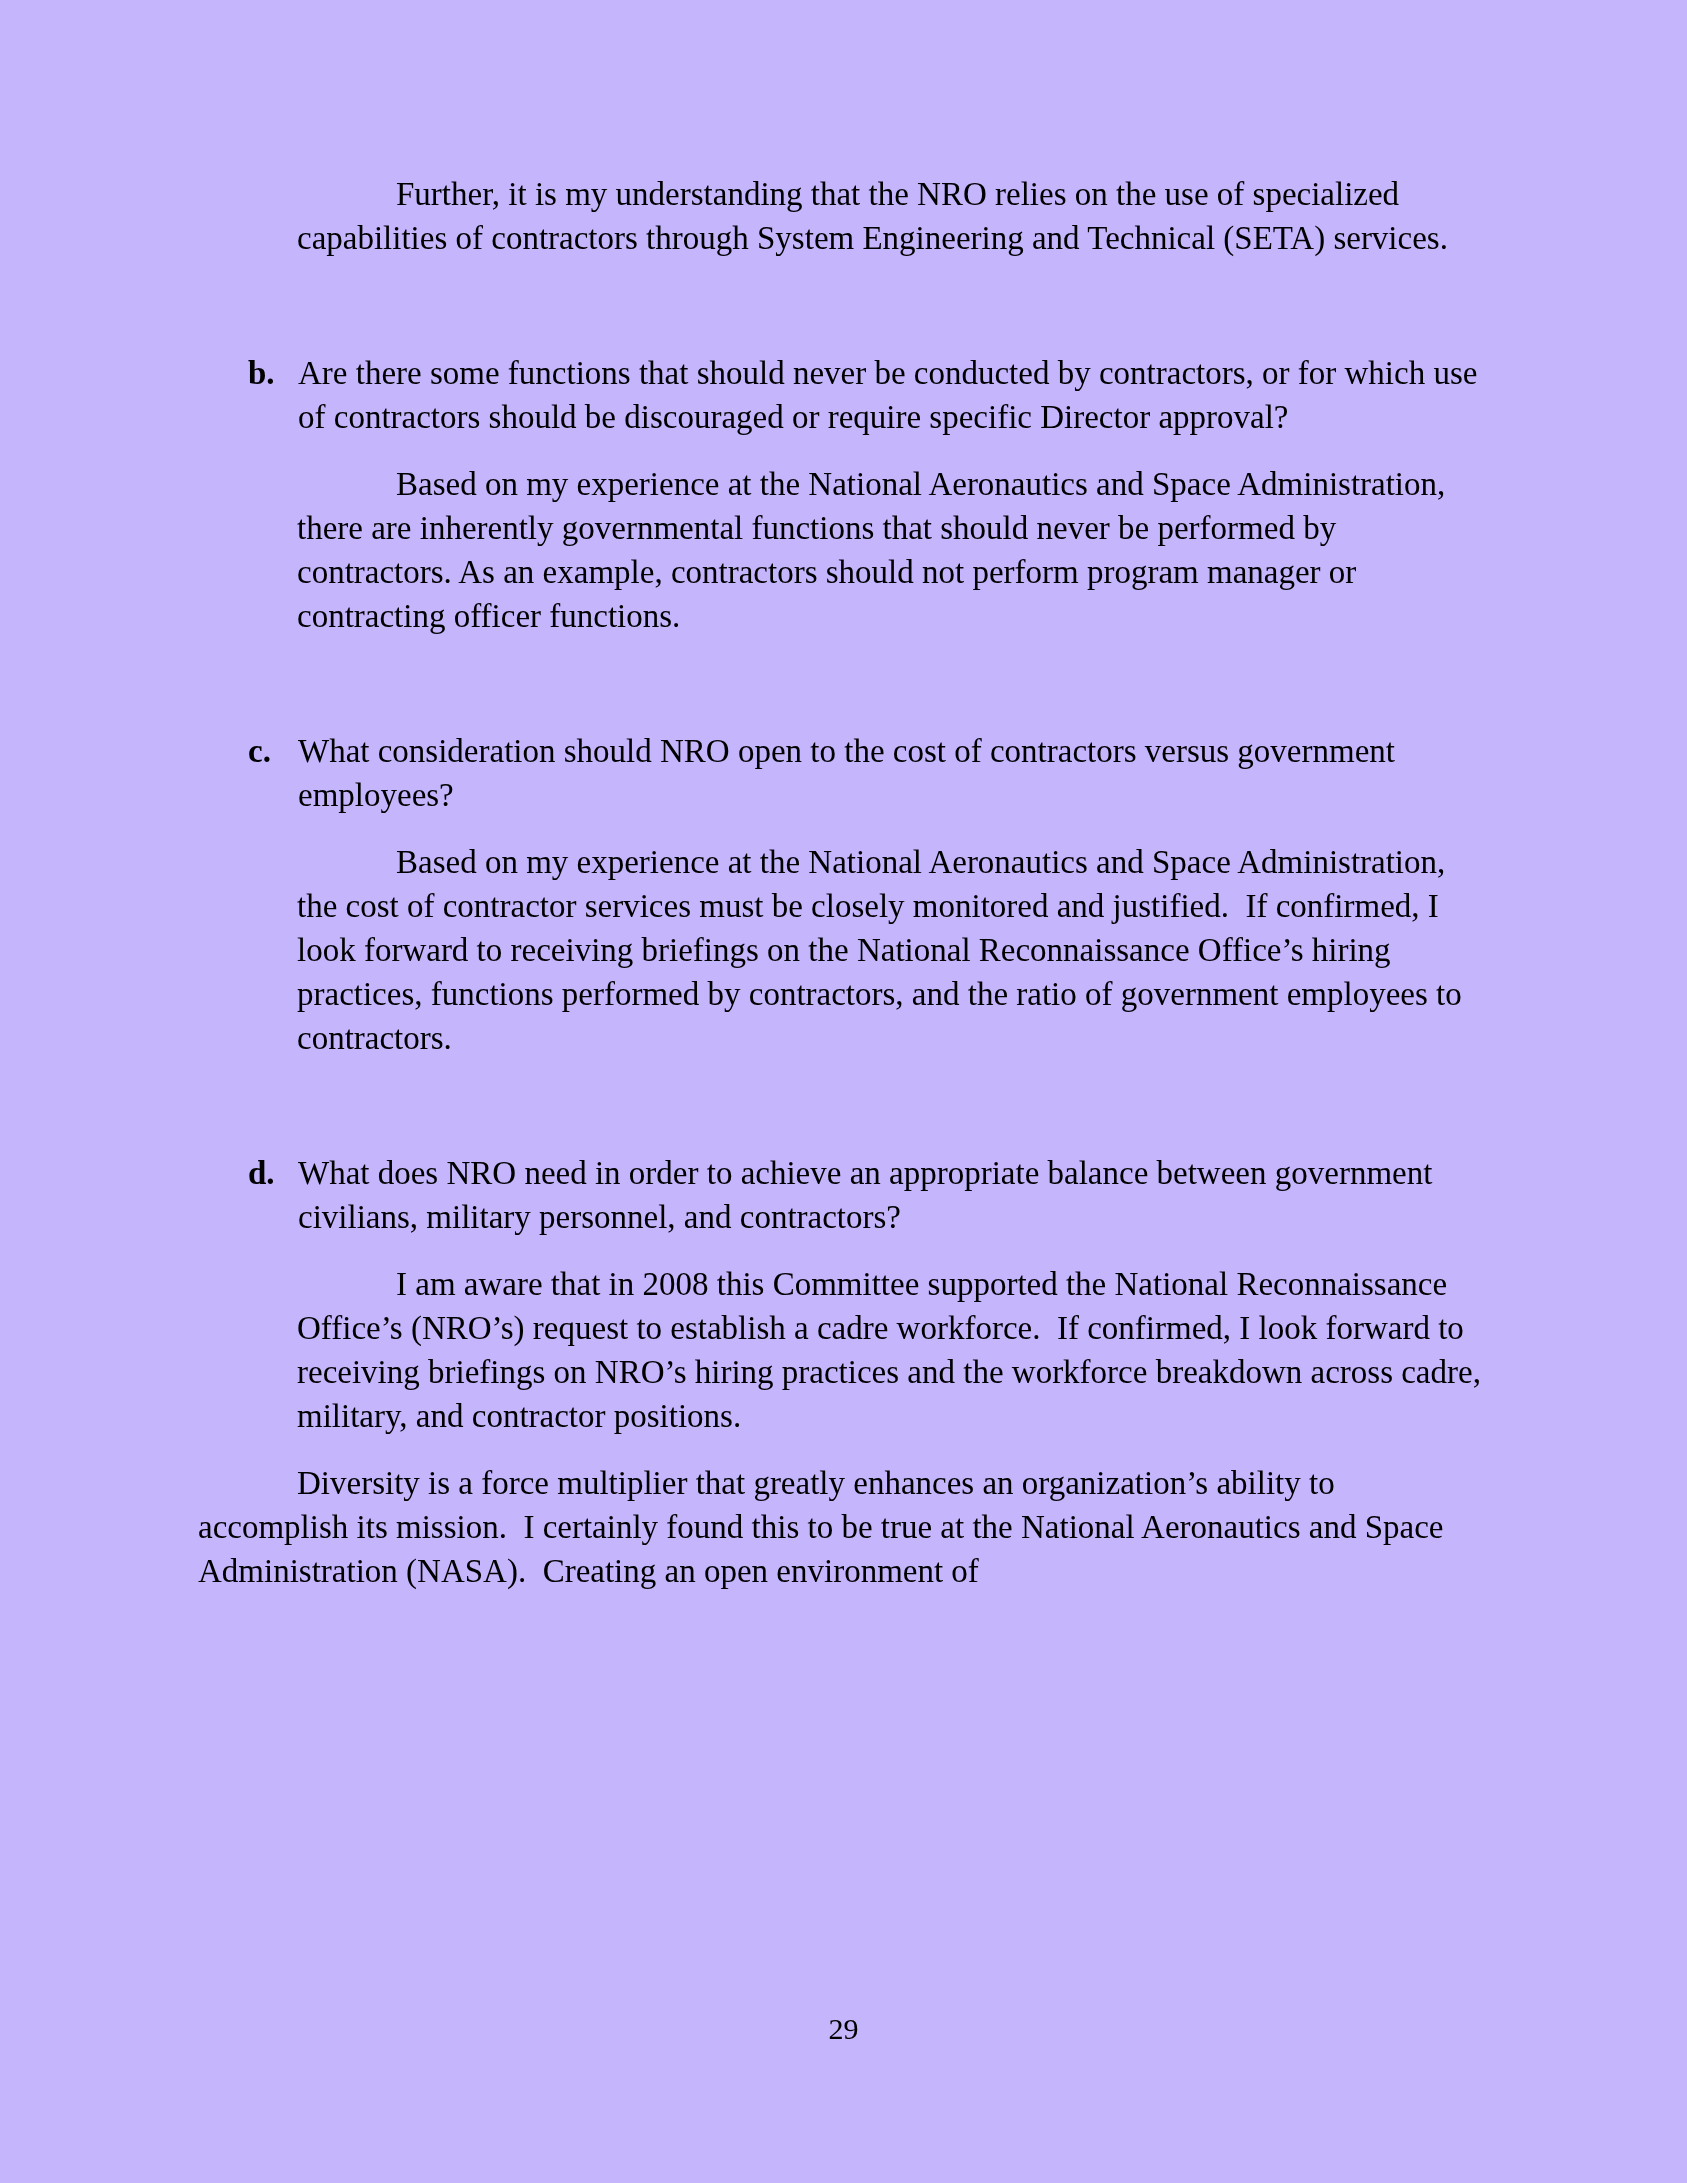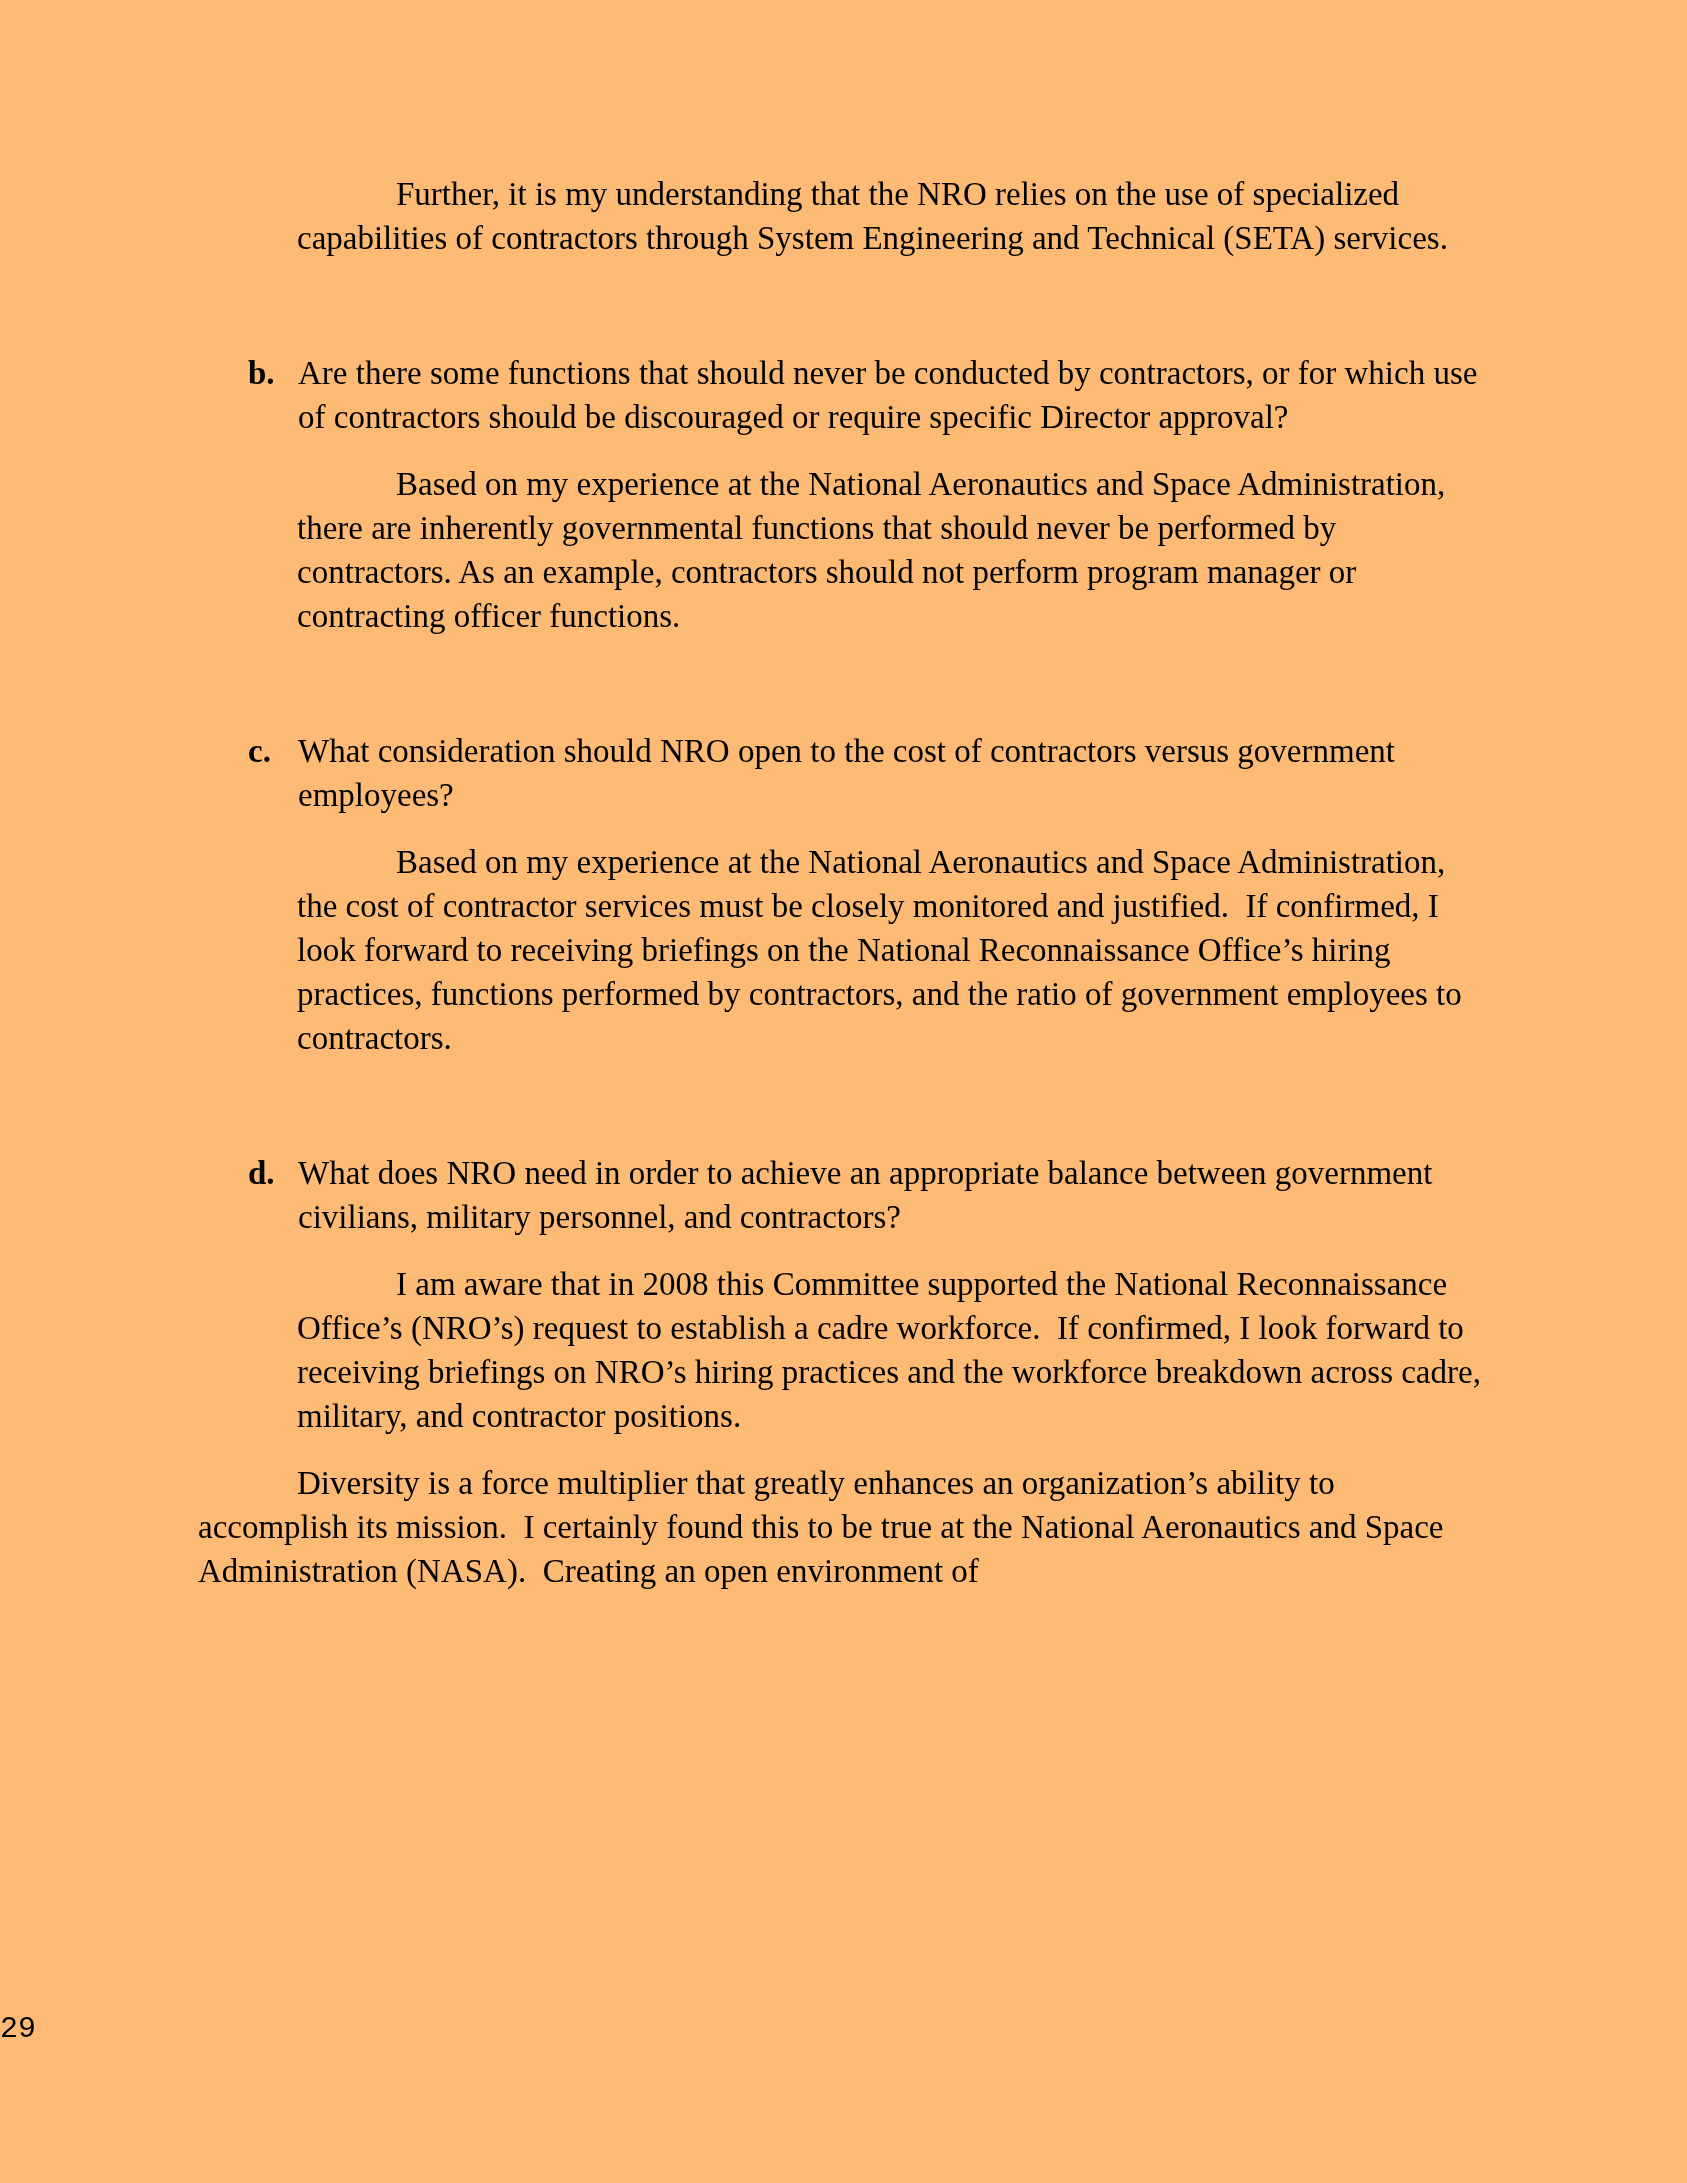--- a/index.html
+++ b/index.html
@@ -4,21 +4,21 @@
 <style>
   html, body {
     margin: 0;
     padding: 0;
     background: #ffffff;
   }
   .page {
     position: relative;
     width: 1687px;
     height: 2183px;
-    background: #fdba74;
+    background: #c4b5fd;
     box-sizing: border-box;
     padding: 172px 198px 0 198px;
     font-family: "Liberation Serif", serif;
     font-size: 33px;
     line-height: 44px;
     color: #000000;
     overflow: hidden;
   }
   .para {
     margin: 0;
@@ -49,21 +49,22 @@
   .q-label { font-weight: bold; }
   
   .closing {
     text-indent: 99px;
   }
   .page-number {
     position: absolute;
     left: 0;
     right: 0;
     top: 2011px;
-    font-family: Liberation Mono, monospace;
+    text-align: center;
+    font-family: Liberation Serif, serif;
     font-size: 30px;
     line-height: 36px;
     color: #000000;
   }
 </style>
 </head>
 <body>
 
 <div class="page">
 

